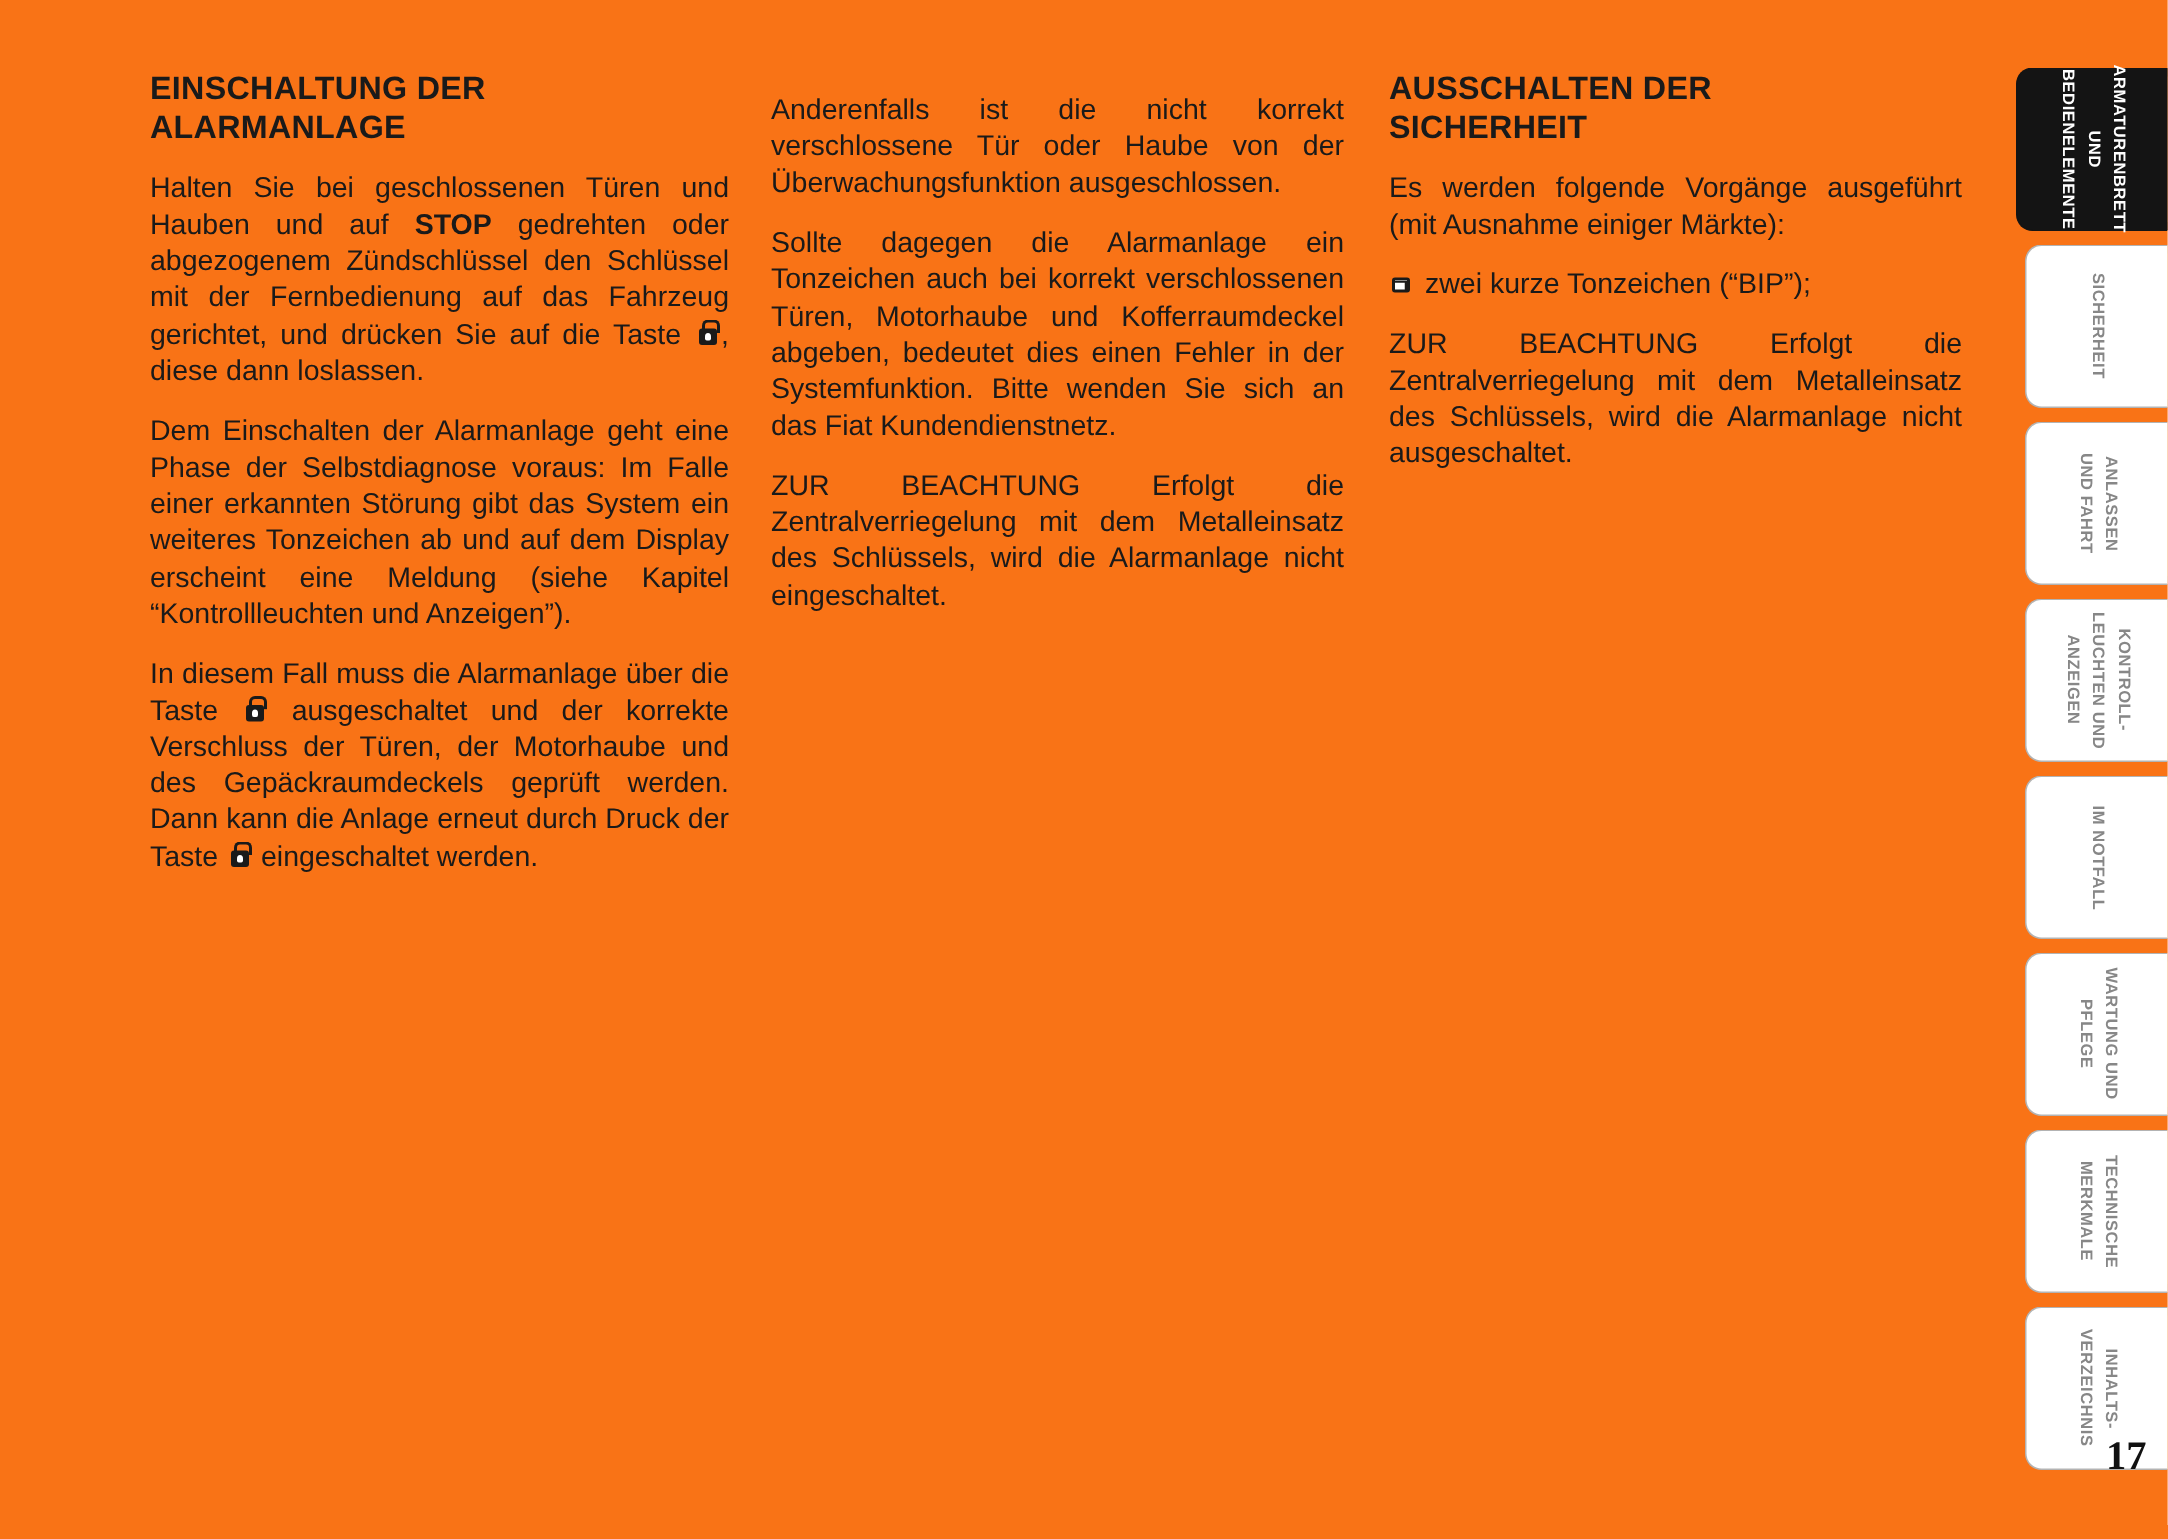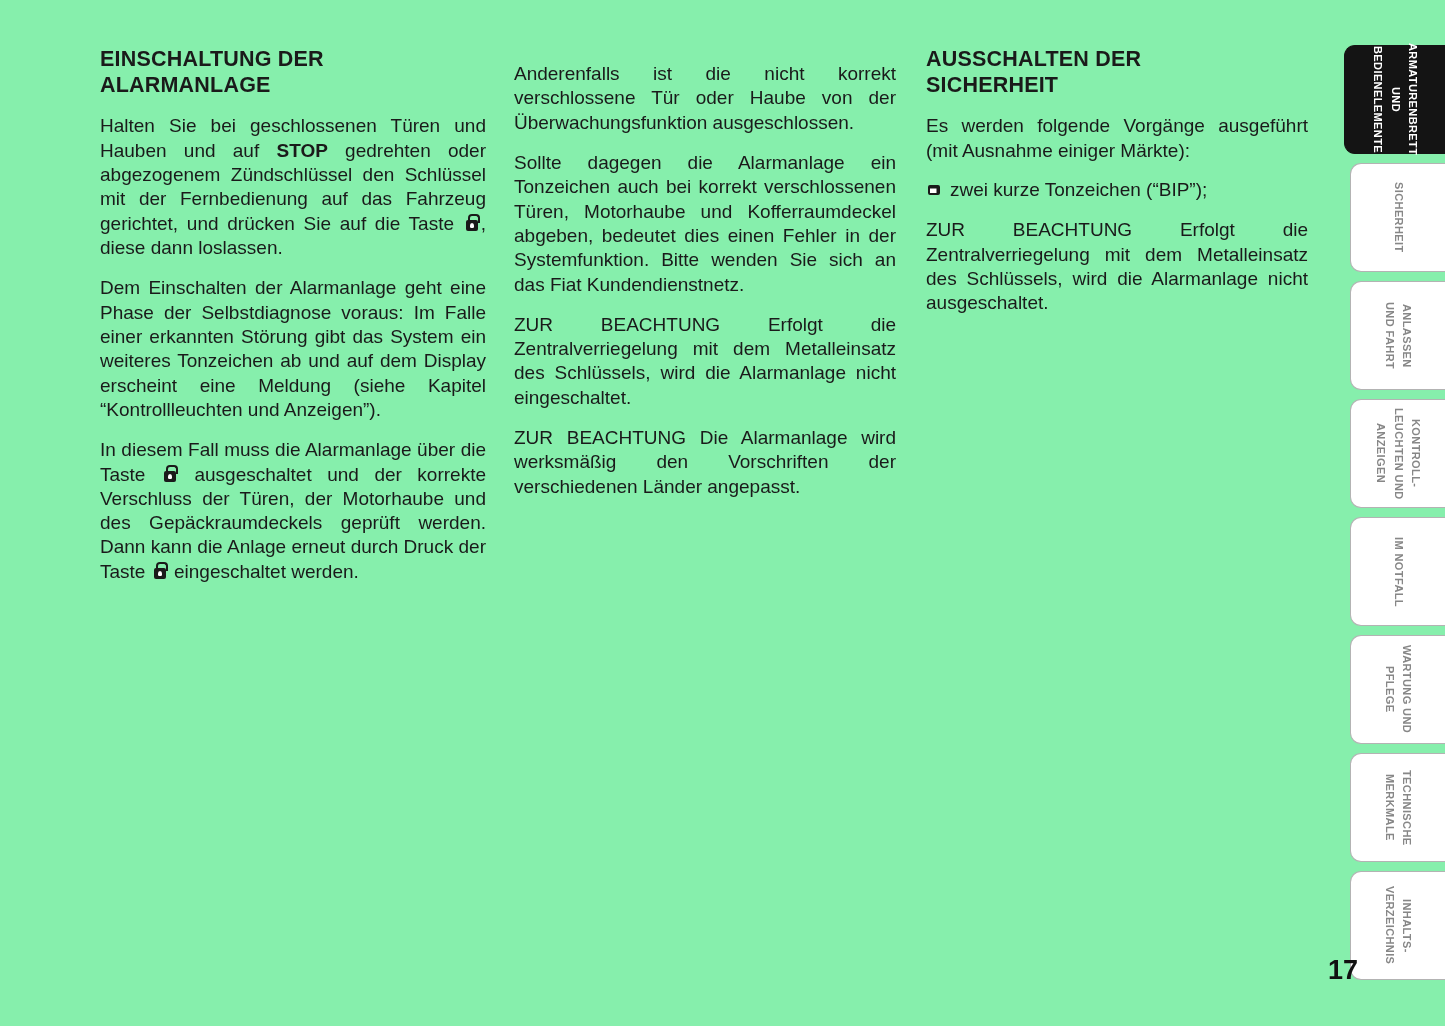--- a/index.html
+++ b/index.html
@@ -1,21 +1,21 @@
 <!DOCTYPE html>
 <html lang="de"><head>
 <meta charset="utf-8">
 <style>
   * { margin:0; padding:0; box-sizing:border-box; }
   html,body { background:#ffffff; }
   body {
     width:1445px; height:1026px; position:relative; overflow:hidden;
     font-family:"Liberation Sans", sans-serif; color:#1a1a1a;
   }
-  .page { position:absolute; inset:0; background:#86efac; }
+  .page { position:absolute; inset:0; background:#f97316; }
 
   
   .col { position:absolute; top:46px; text-align:justify; font-size:19px; line-height:1.28; }
   #col1 { left:100px;  width:386px; }
   #col2 { left:514px;  width:382px; }
   #col3 { left:926px;  width:382px; }
 
   .col h2 {
     font-size:21.5px; font-weight:bold; letter-spacing:.2px;
     line-height:1.22; white-space:pre-line; text-align:left; margin-bottom:16px;
@@ -58,42 +58,41 @@
   }
   .tab-label{
     writing-mode:vertical-rl; text-orientation:mixed;
     font-size:11px; font-weight:bold; letter-spacing:.4px;
     line-height:1.55; white-space:pre-line; text-align:center;
     color:#878787;
   }
   .tab.active .tab-label{ color:#ffffff; }
 
   .page-number{
-    position:absolute; left:1328px; top:955px;
-    font-size:27px; font-weight:bold; color:#111;
+    position:absolute; left:1404px; top:955px;
+    font-size:27px; font-weight:bold; color:#111;font-family:Liberation Serif, serif;
   }
 </style>
 </head>
 <body>
 
 <div class="page">
 
   <section class="col" id="col1">
     <h2>EINSCHALTUNG DER
 ALARMANLAGE</h2>
     <p>Halten Sie bei geschlossenen Türen und Hauben und auf <b>STOP</b> gedrehten oder abgezogenem Zündschlüssel den Schlüssel mit der Fernbedienung auf das Fahrzeug gerichtet, und drücken Sie auf die Taste <span class="lock-icon"></span>, diese dann loslassen.</p>
     <p>Dem Einschalten der Alarmanlage geht eine Phase der Selbstdiagnose voraus: Im Falle einer erkannten Störung gibt das System ein weiteres Tonzeichen ab und auf dem Display erscheint eine Meldung (siehe Kapitel “Kontrollleuchten und Anzeigen”).</p>
     <p>In diesem Fall muss die Alarmanlage über die Taste <span class="lock-icon"></span> ausgeschaltet und der korrekte Verschluss der Türen, der Motorhaube und des Gepäckraumdeckels geprüft werden. Dann kann die Anlage erneut durch Druck der Taste <span class="lock-icon"></span> eingeschaltet werden.</p>
   </section>
 
   <section class="col" id="col2">
     <p>Anderenfalls ist die nicht korrekt verschlossene Tür oder Haube von der Überwachungsfunktion ausgeschlossen.</p>
     <p>Sollte dagegen die Alarmanlage ein Tonzeichen auch bei korrekt verschlossenen Türen, Motorhaube und Kofferraumdeckel abgeben, bedeutet dies einen Fehler in der Systemfunktion. Bitte wenden Sie sich an das Fiat Kundendienstnetz.</p>
     <p>ZUR BEACHTUNG Erfolgt die Zentralverriegelung mit dem Metalleinsatz des Schlüssels, wird die Alarmanlage nicht eingeschaltet.</p>
-    <p>ZUR BEACHTUNG Die Alarmanlage wird werksmäßig den Vorschriften der verschiedenen Länder angepasst.</p>
   </section>
 
   <section class="col" id="col3">
     <h2>AUSSCHALTEN DER
 SICHERHEIT</h2>
     <p>Es werden folgende Vorgänge ausgeführt (mit Ausnahme einiger Märkte):</p>
 
     <div class="bullet">
       <span class="bullet-marker"></span>
       <span class="bullet-text">zwei kurze Tonzeichen (“BIP”);</span>

